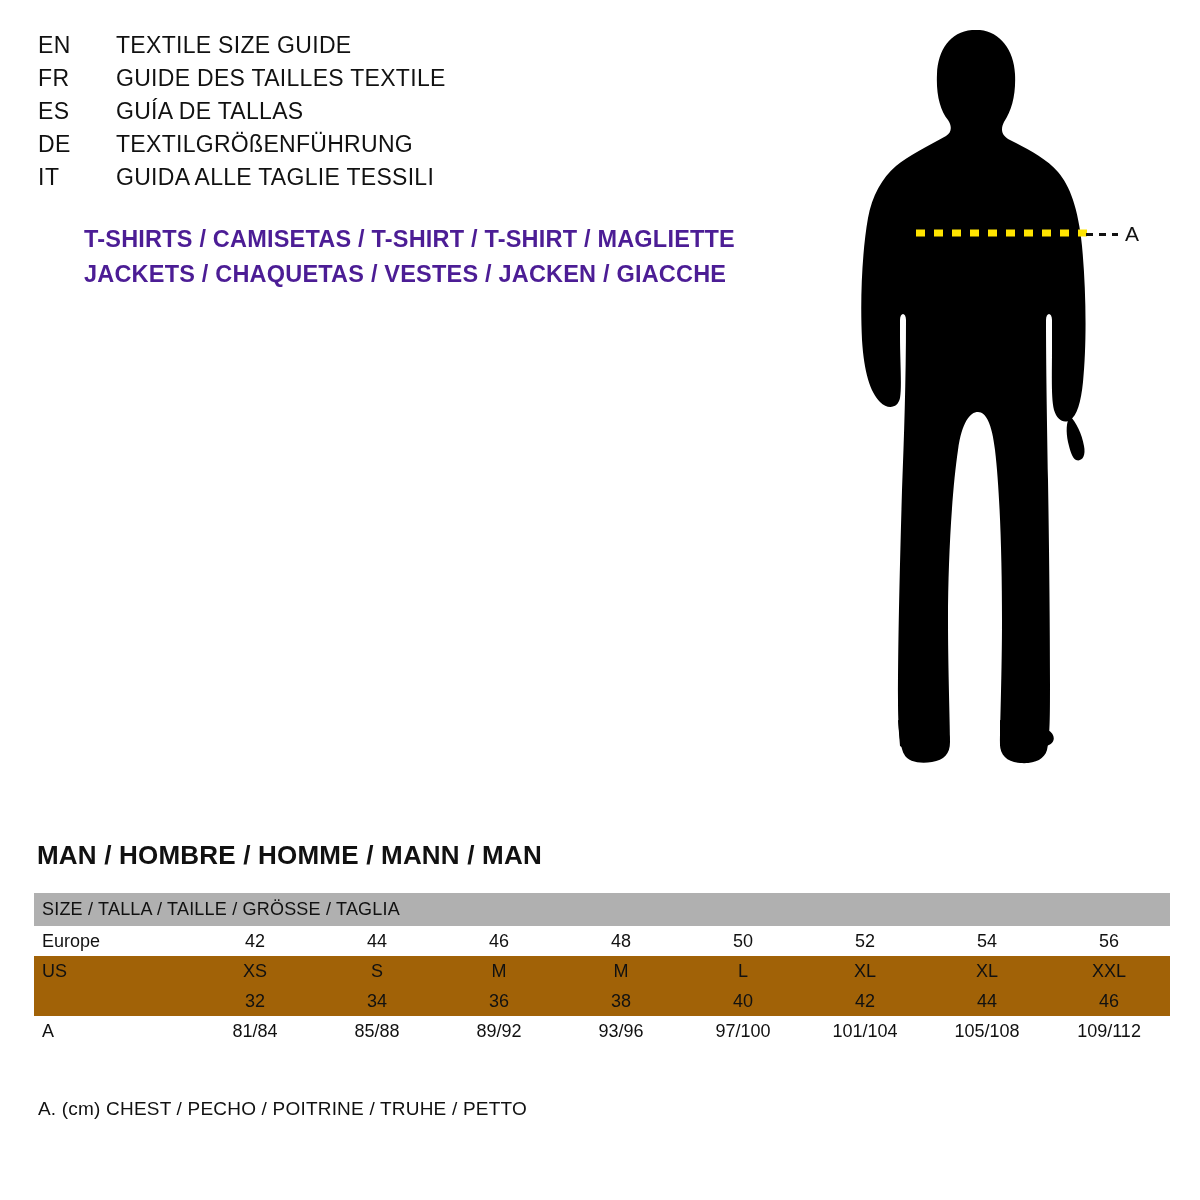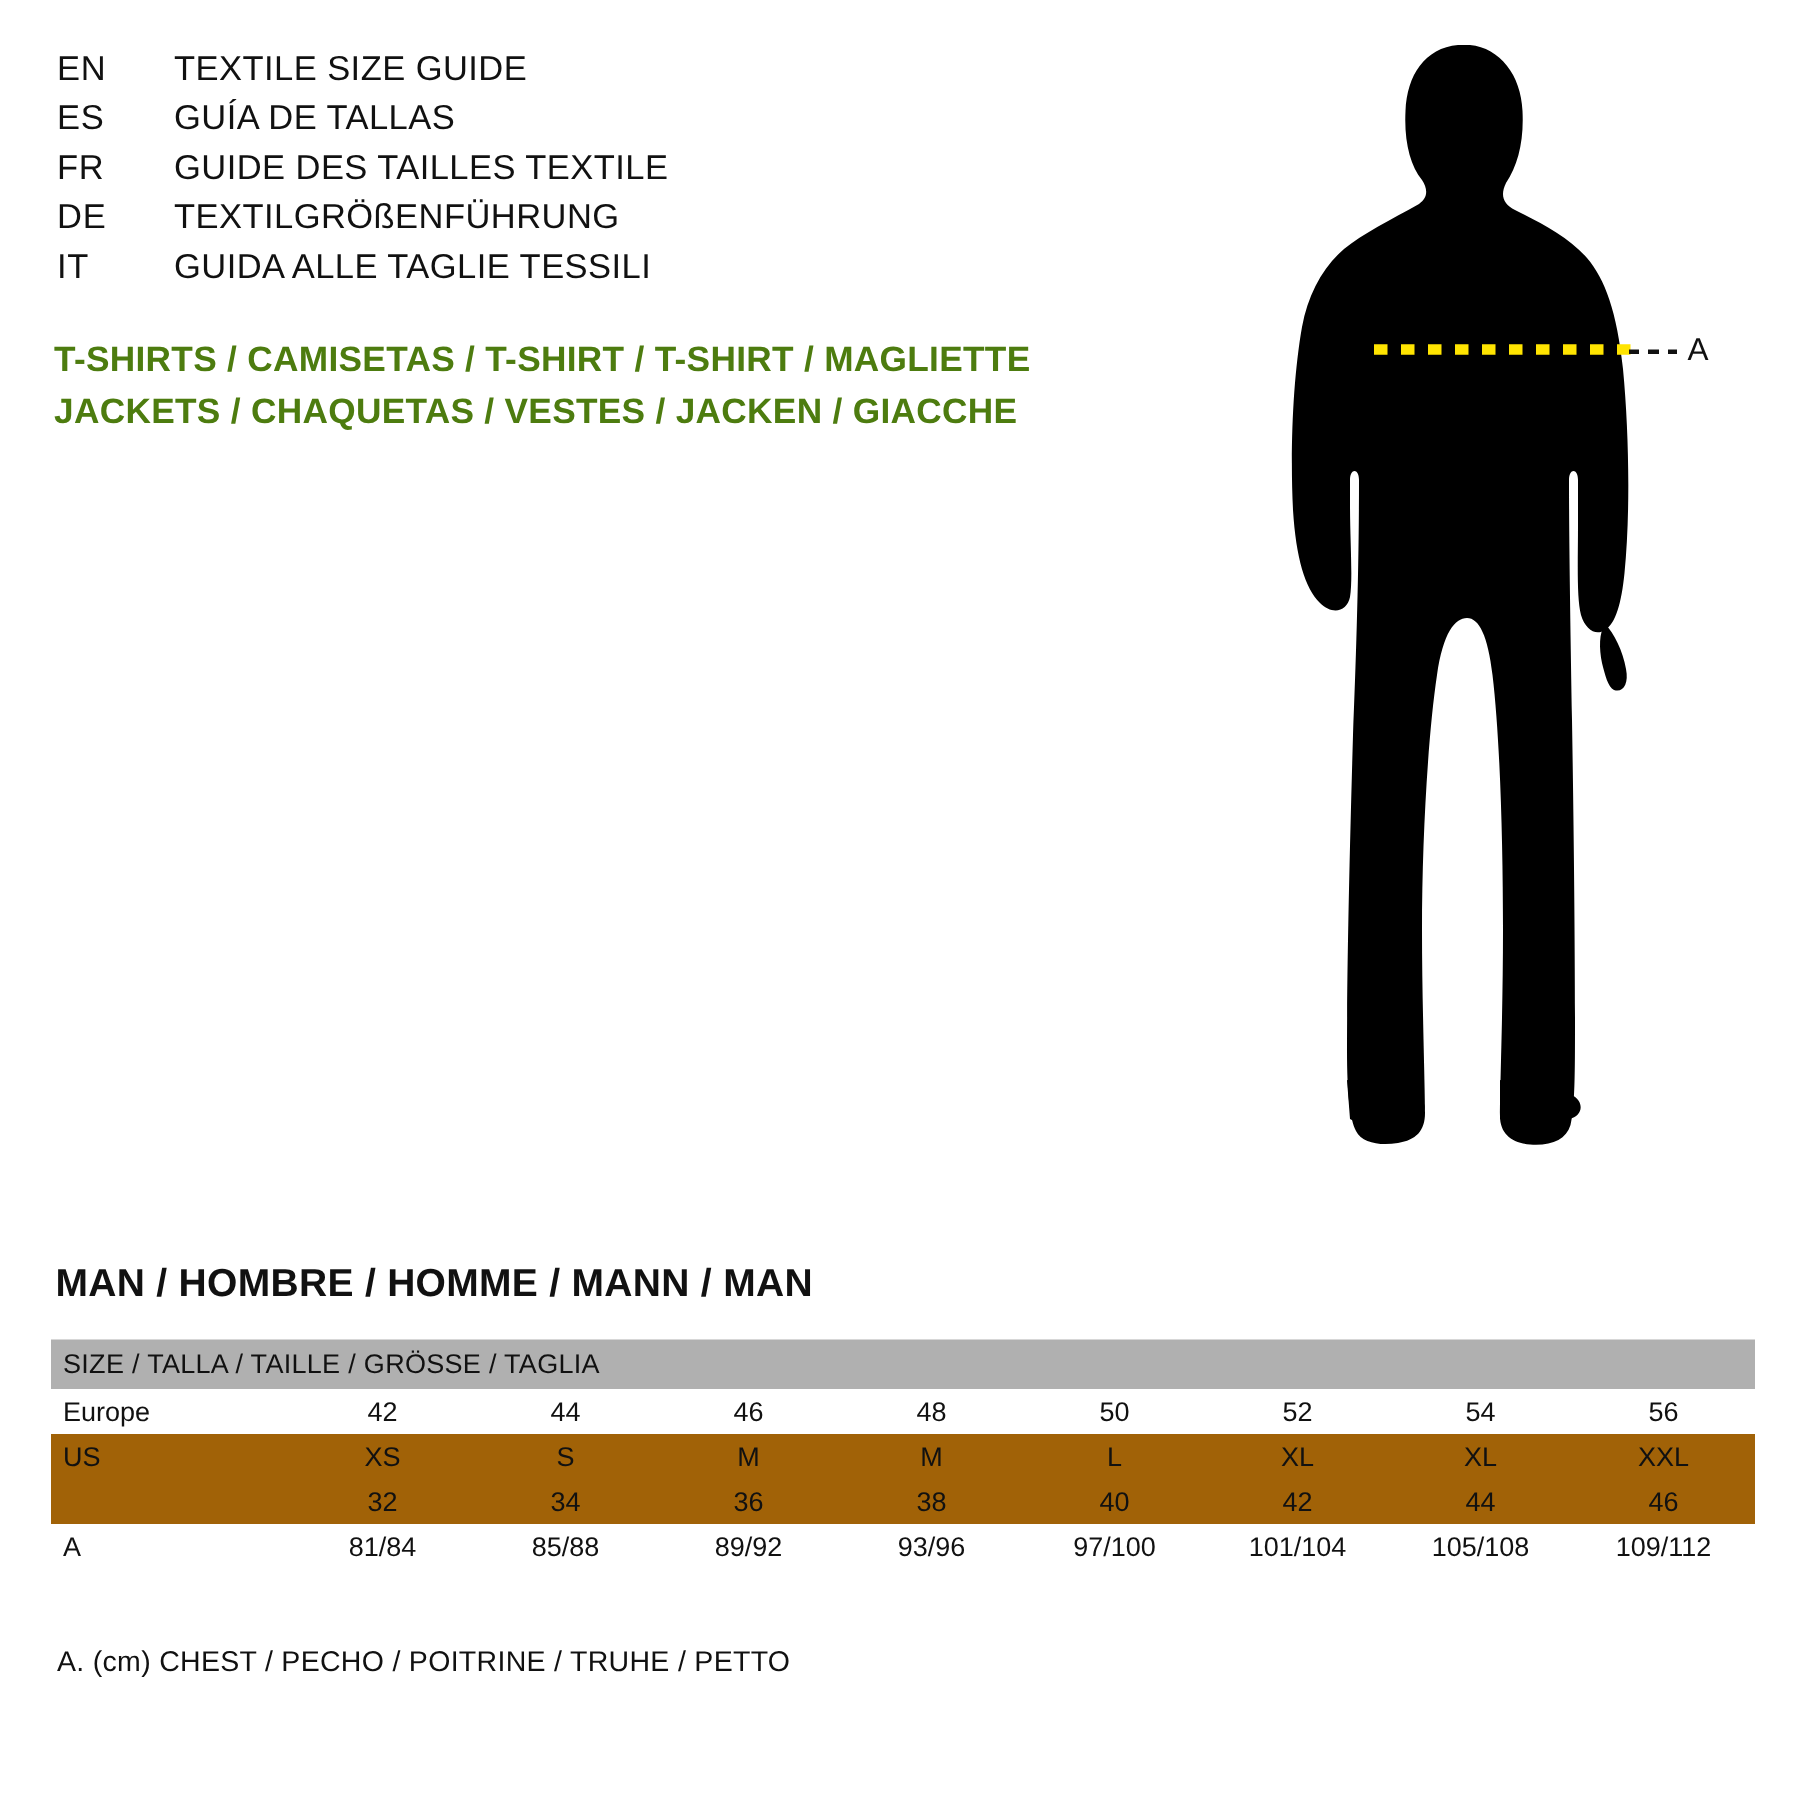--- a/index.html
+++ b/index.html
@@ -46,22 +46,23 @@
     position: absolute;
     left: 36px;
     top: 222px;
     width: 760px;
   }
   .category-line {
     font-size: 23.5px;
     font-weight: bold;
     letter-spacing: 0.2px;
     line-height: 35px;
-    color: #4d7c0f;
+    color: #4c1d95;
     white-space: nowrap;
+    margin-left: 48px;
   }
 
   
   .figure-wrap {
     position: absolute;
     left: 820px;
     top: 20px;
     width: 360px;
     height: 770px;
   }
@@ -147,26 +148,26 @@
 </style>
 </head>
 <body>
 
 <div class="lang-block">
   <div class="lang-row">
     <span class="lang-code">EN</span>
     <span class="lang-text">TEXTILE SIZE GUIDE</span>
   </div>
   <div class="lang-row">
+    <span class="lang-code">FR</span>
+    <span class="lang-text">GUIDE DES TAILLES TEXTILE</span>
+  </div>
+  <div class="lang-row">
     <span class="lang-code">ES</span>
     <span class="lang-text">GUÍA DE TALLAS</span>
-  </div>
-  <div class="lang-row">
-    <span class="lang-code">FR</span>
-    <span class="lang-text">GUIDE DES TAILLES TEXTILE</span>
   </div>
   <div class="lang-row">
     <span class="lang-code">DE</span>
     <span class="lang-text">TEXTILGRÖßENFÜHRUNG</span>
   </div>
   <div class="lang-row">
     <span class="lang-code">IT</span>
     <span class="lang-text">GUIDA ALLE TAGLIE TESSILI</span>
   </div>
 </div>

